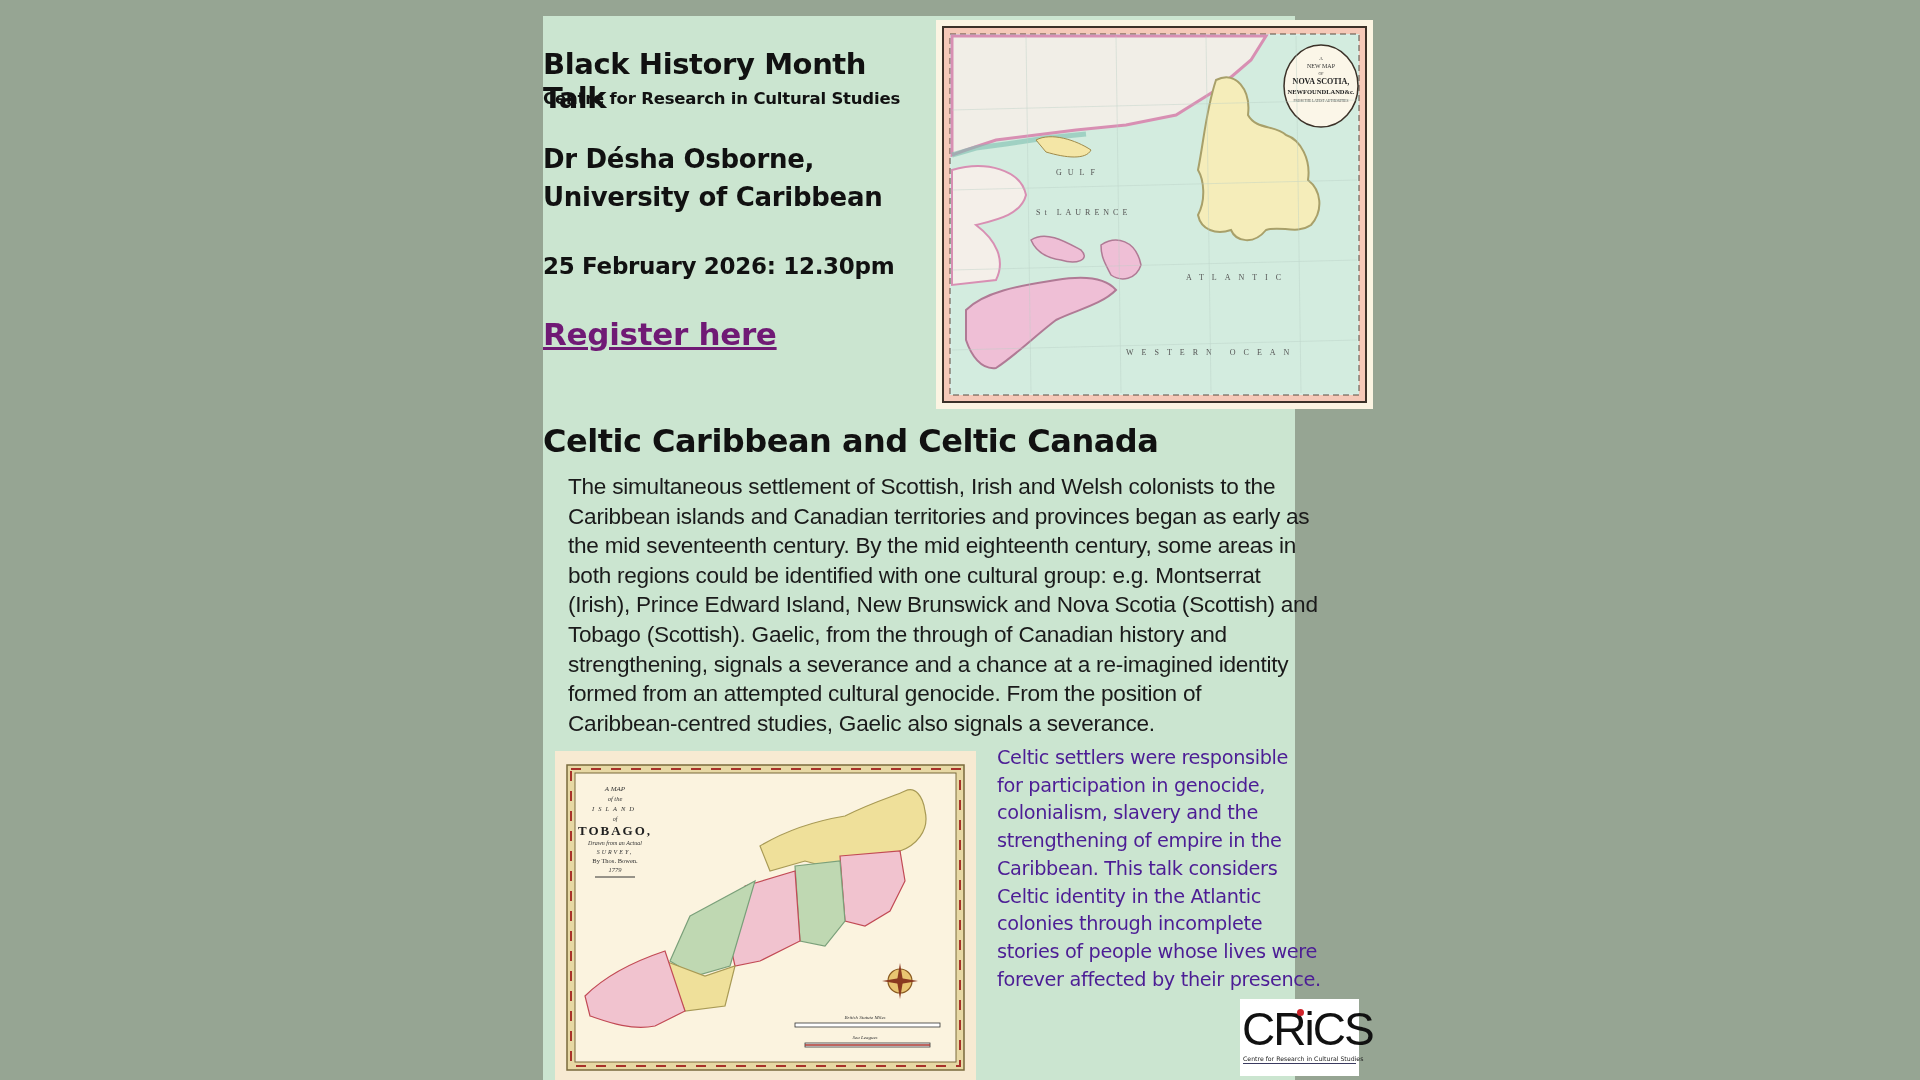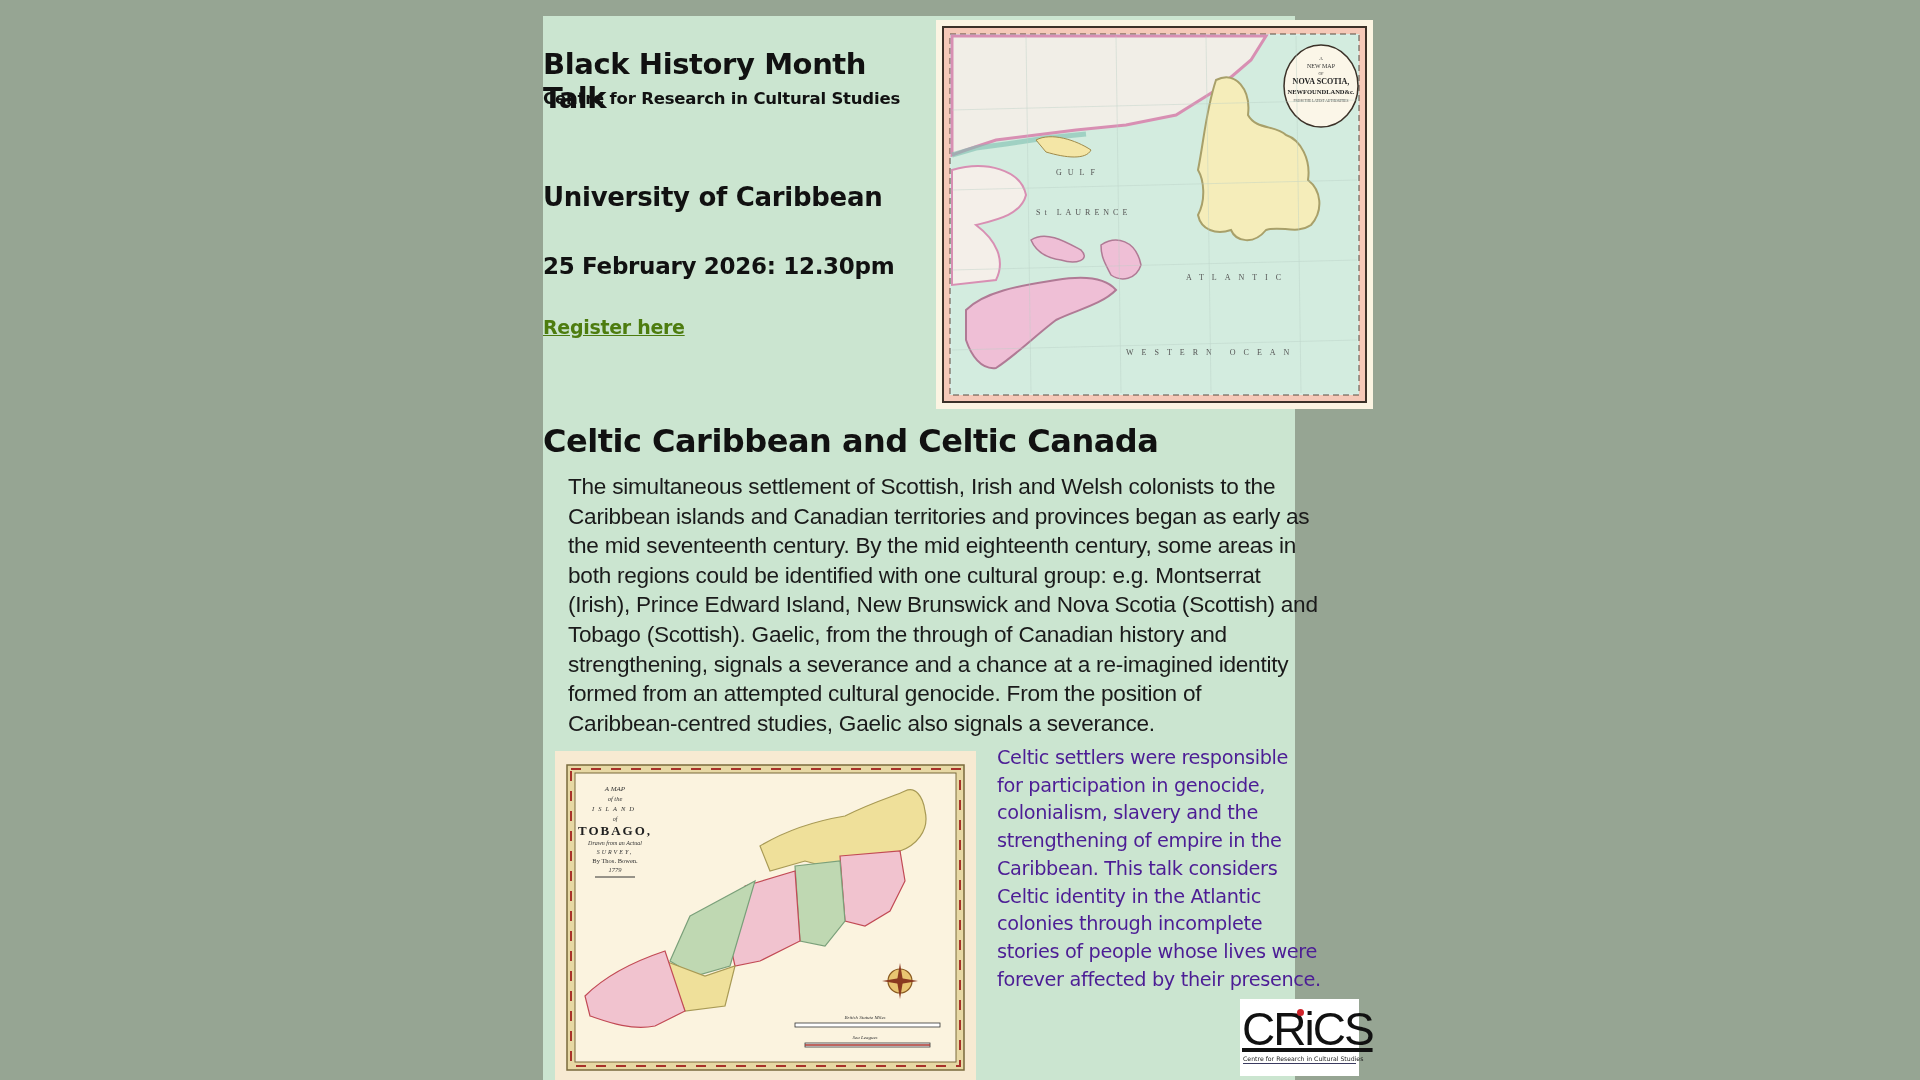--- a/index.html
+++ b/index.html
@@ -12,50 +12,51 @@
   .poster {
     position:absolute; left:543px; top:16px; width:752px; height:1080px;
     background:#cbe5d0;
     color:#111;
   }
   .event-title { position:absolute; left:0; width:394px; top:31px; font-size:29px; font-weight:bold; letter-spacing:-0.4px; }
   .event-subtitle { position:absolute; left:0; width:394px; top:73px; font-size:16.5px; font-weight:bold; letter-spacing:-0.2px; }
   .speaker-name { position:absolute; left:0; width:394px; top:128px; font-size:26px; font-weight:bold; letter-spacing:-0.3px; }
   .speaker-affil { position:absolute; left:0; width:394px; top:166px; font-size:26px; font-weight:bold; letter-spacing:-0.3px; }
   .event-date { position:absolute; left:0; width:394px; top:237px; font-size:23px; font-weight:bold; letter-spacing:-0.3px; }
-  .register-link { position:absolute; left:0; width:394px; top:300px; font-size:19px; font-weight:bold; text-decoration:underline; color:#4d7c0f; cursor:pointer; letter-spacing:-0.3px; }
+  .register-link { position:absolute; left:0; width:394px; top:300px; font-size:31px; font-weight:bold; text-decoration:underline; color:#701a75; cursor:pointer; letter-spacing:-0.3px; }
 
   .map-ns { position:absolute; left:393px; top:4px; width:437px; height:389px; background:#737373;text-decoration:underline; }
   .map-tobago { position:absolute; left:12px; top:735px; width:421px; height:333px; background:#a3a3a3; }
 
   .talk-title { position:absolute; left:0; width:834px; top:406px; text-align:left; font-size:32px; font-weight:bold; letter-spacing:-0.5px; }
   .abstract {
     position:absolute; left:25px; top:456px; width:800px;
     font-family:"Liberation Sans Narrow", "Liberation Sans", sans-serif;
     font-size:22.6px; line-height:29.6px; color:#1a1a1a; letter-spacing:-0.25px;
   }
   .abstract .line { display:block; white-space:nowrap; }
   .side-text {
     position:absolute; left:454px; top:728px; width:370px;
     font-size:19.3px; line-height:27.7px; color:#4c1d95; letter-spacing:-0.35px;
   }
   .side-text .line { display:block; white-space:nowrap; }
 
   .logo-box { position:absolute; left:697px; top:983px; width:119px; height:77px; background:#ffffff; }
-  .logo-text { position:absolute; left:2px; top:4px; width:115px; text-align:center; font-family:"Liberation Sans", sans-serif; font-size:46px; letter-spacing:-2px; color:#111; line-height:52px;text-decoration:underline; }
+  .logo-text { position:absolute; left:2px; top:4px; width:115px; text-align:center; font-family:"Liberation Sans", sans-serif; font-size:46px; letter-spacing:-2px; color:#111; line-height:52px; }
   .logo-dot { position:absolute; left:57px; top:10px; width:7px; height:7px; border-radius:50%; background:#d0242b; }
   .logo-sub { position:absolute; left:3px; top:56px; width:113px; text-align:center; font-size:6.2px; color:#222; white-space:nowrap; border-bottom:1px solid #3a3a60; padding-bottom:1px; }
 </style>
 </head>
 <body>
 
 <div class="poster">
 
   <div class="event-title">Black History Month Talk</div>
   <div class="event-subtitle">Centre for Research in Cultural Studies</div>
+  <div class="speaker-name">Dr Désha Osborne,</div>
   <div class="speaker-affil">University of Caribbean</div>
   <div class="event-date">25 February 2026: 12.30pm</div>
   <a class="register-link">Register here</a>
 
   <div class="map-ns" title="A New Map of Nova Scotia, Newfoundland &amp;c. from the latest authorities">
     <svg width="437" height="389" viewBox="0 0 437 389">
       <rect x="0" y="0" width="437" height="389" fill="#fbf4e2"></rect>
       <rect x="7" y="7" width="423" height="375" fill="#f5c9b8" stroke="#3b3128" stroke-width="2"></rect>
       <rect x="14" y="14" width="409" height="361" fill="#d6ede4" stroke="#5a4a3e" stroke-width="1" stroke-dasharray="6 4"></rect>
 

